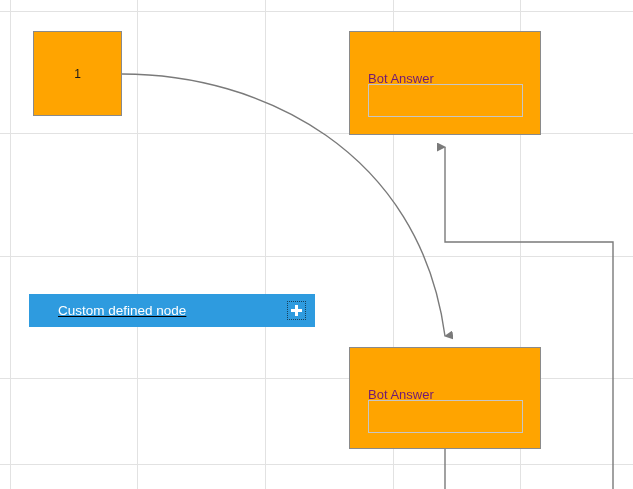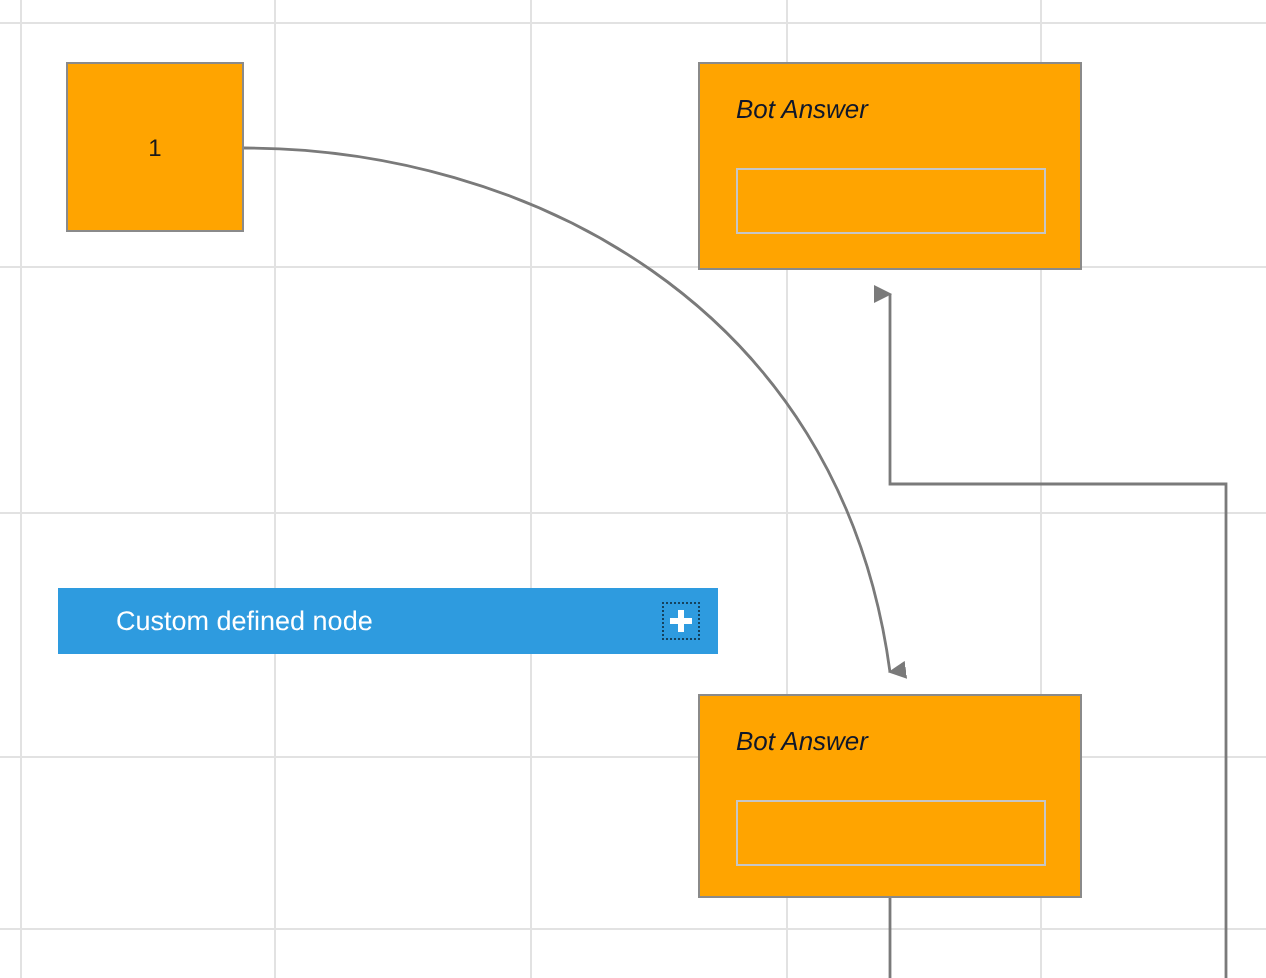--- a/index.html
+++ b/index.html
@@ -60,51 +60,51 @@
     justify-content: center;
   }
   .node-label-number {
     font-size: 12px;
     color: #1a1a1a;
     line-height: 1;
   }
   .node-title {
     position: absolute;
     left: 18px;
-    top: 16px;
+    top: 40px;
     font-size: 13px;
-    color: #0f172a;
+    color: #701a75;
     line-height: 1;
     white-space: nowrap;
-    font-style: italic;
   }
   .node-slot {
     position: absolute;
     left: 18px;
     right: 17px;
     top: 52px;
     height: 33px;
     box-sizing: border-box;
     border: 1px solid #c6c6c6;
     background: transparent;
   }
 
   
   #palette-item {
     position: absolute;
     left: 29px;
     top: 294px;
-    width: 330px;
+    width: 286px;
     height: 33px;
     background: #2e9bdf;
     display: flex;
     align-items: center;
     box-sizing: border-box;
     padding: 0 9px 0 29px;
     cursor: pointer;
+    text-decoration: underline;
   }
   #palette-item-label {
     flex: 1 1 auto;
     color: #ffffff;
     font-size: 13.5px;
     line-height: 1;
     white-space: nowrap;
   }
   #palette-add-icon {
     flex: 0 0 auto;

